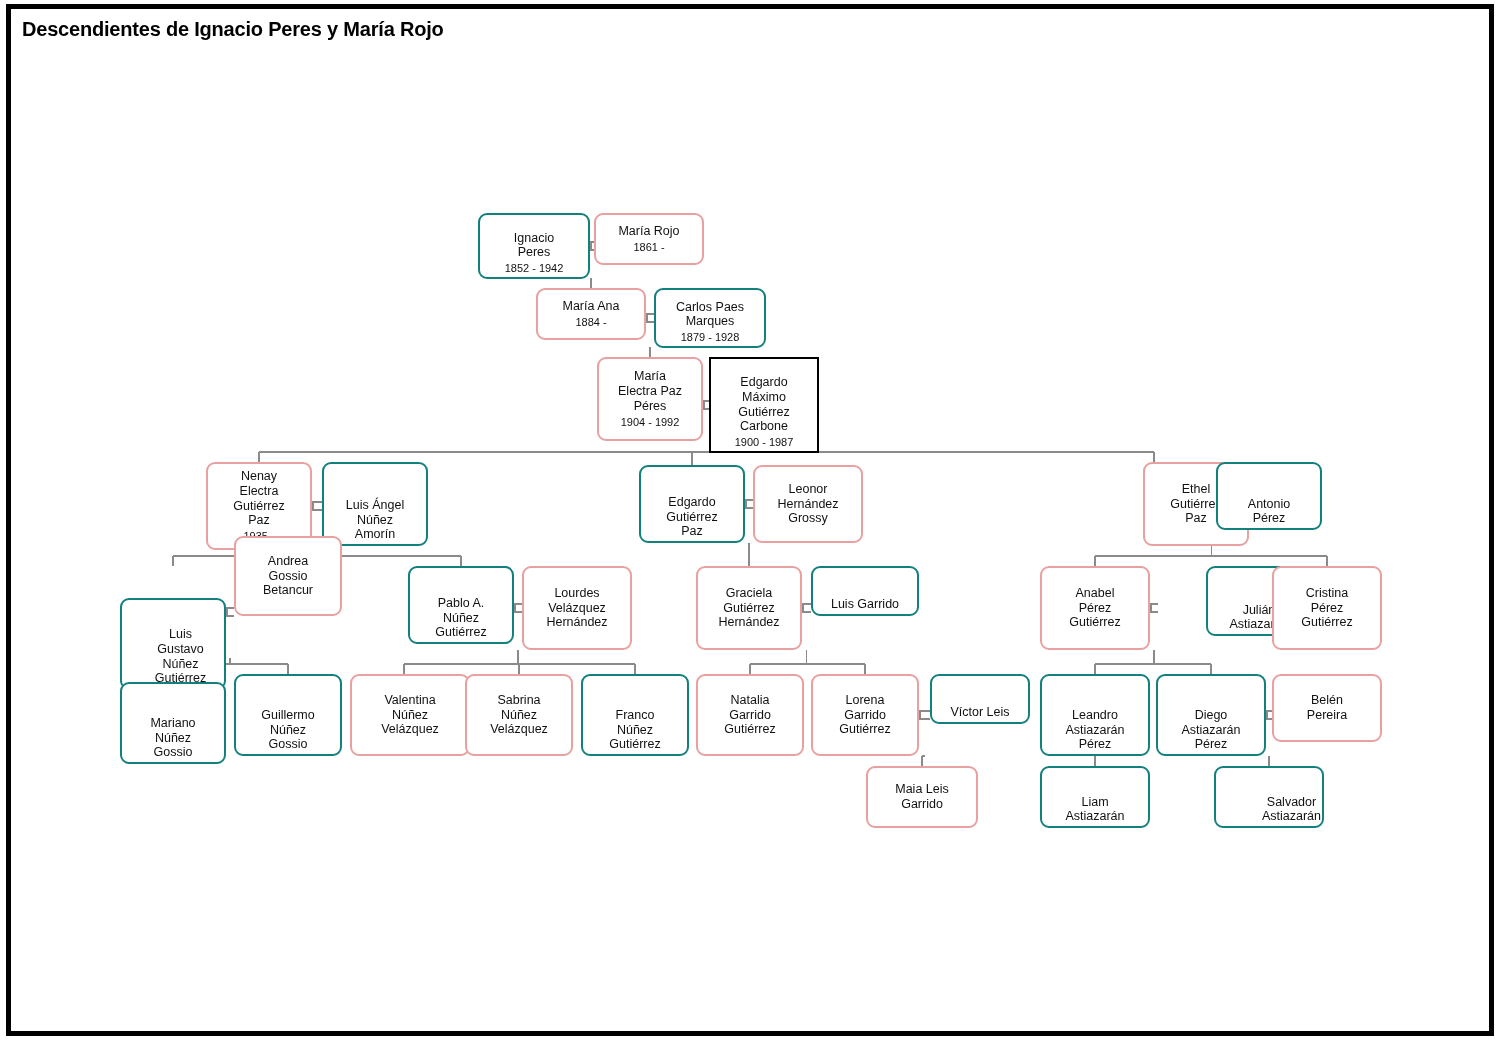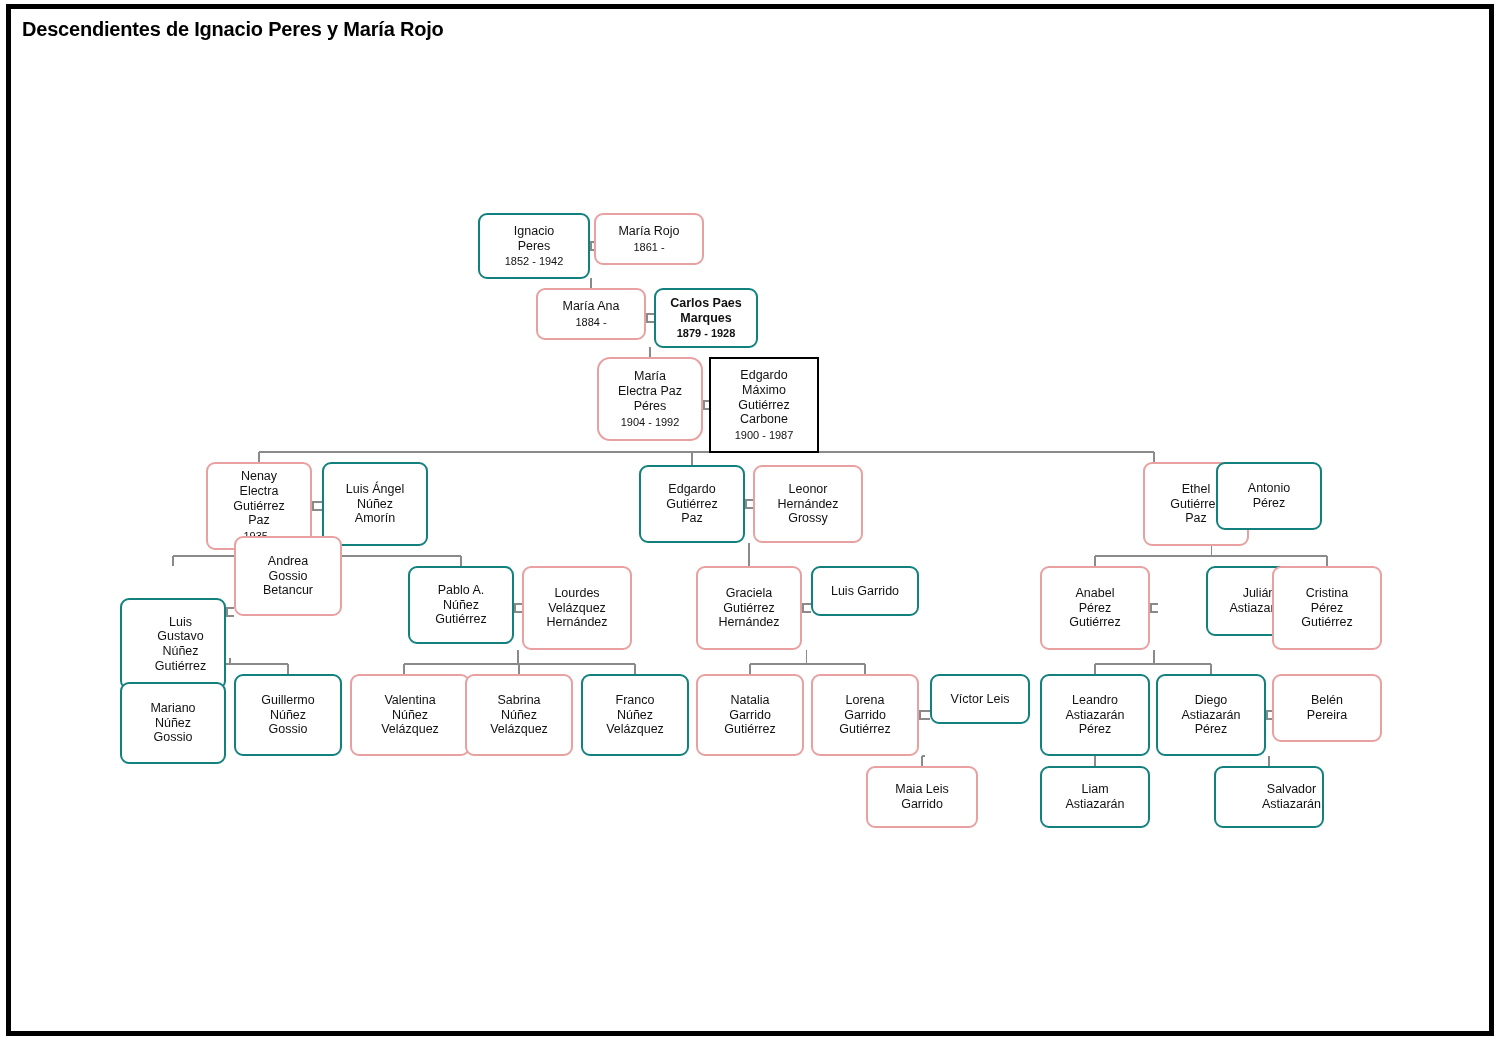--- a/index.html
+++ b/index.html
@@ -60,21 +60,21 @@
     border: 2px solid #cccccc;
     display: flex;
     flex-direction: column;
     align-items: center;
     justify-content: center;
     text-align: center;
     color: #111111;
     line-height: 1.18;
     padding: 2px 3px;
   }
-  .node.male   { border-color: #12807c; }
+  .node.male   { border-color: #12807c; justify-content: flex-end; }
   .node.female { border-color: #e8a0a0; }
   .node.focus  { border-color: #000000; border-width: 2px; border-radius: 0; }
   .node .nm {
     font-size: 12.5px;
     white-space: pre-line;
   }
   .node .dt {
     font-size: 11px;
     margin-top: 2px;
     color: #111111;
@@ -177,26 +177,26 @@
         <div class="dt">1852 - 1942</div>
       </div>
       <div class="node female" style="left: 594px; top: 213px; width: 110px; height: 52px;">
         <div class="nm">María Rojo</div>
         <div class="dt">1861 -</div>
       </div>
       <div class="node female" style="left: 536px; top: 288px; width: 110px; height: 52px;">
         <div class="nm">María Ana</div>
         <div class="dt">1884 -</div>
       </div>
-      <div class="node male" style="left: 654px; top: 288px; width: 104px; height: 60px; font-weight: bold;">
+      <div class="node male" style="left: 654px; top: 288px; width: 112px; height: 60px;">
         <div class="nm">Carlos Paes
 Marques</div>
         <div class="dt">1879 - 1928</div>
       </div>
-      <div class="node female" style="left: 597px; top: 357px; width: 106px; height: 84px; border-radius: 13px;">
+      <div class="node female" style="left: 597px; top: 357px; width: 106px; height: 84px;">
         <div class="nm">María
 Electra Paz
 Péres</div>
         <div class="dt">1904 - 1992</div>
       </div>
       <div class="node focus male" style="left: 709px; top: 357px; width: 110px; height: 96px;">
         <div class="nm">Edgardo
 Máximo
 Gutiérrez
 Carbone</div>
@@ -292,21 +292,21 @@
 Velázquez</div>
       </div>
       <div class="node female" style="left: 465px; top: 674px; width: 108px; height: 82px;">
         <div class="nm">Sabrina
 Núñez
 Velázquez</div>
       </div>
       <div class="node male" style="left: 581px; top: 674px; width: 108px; height: 82px;">
         <div class="nm">Franco
 Núñez
-Velázquez</div>
+Gutiérrez</div>
       </div>
       <div class="node female" style="left: 696px; top: 674px; width: 108px; height: 82px;">
         <div class="nm">Natalia
 Garrido
 Gutiérrez</div>
       </div>
       <div class="node female" style="left: 811px; top: 674px; width: 108px; height: 82px;">
         <div class="nm">Lorena
 Garrido
 Gutiérrez</div>

